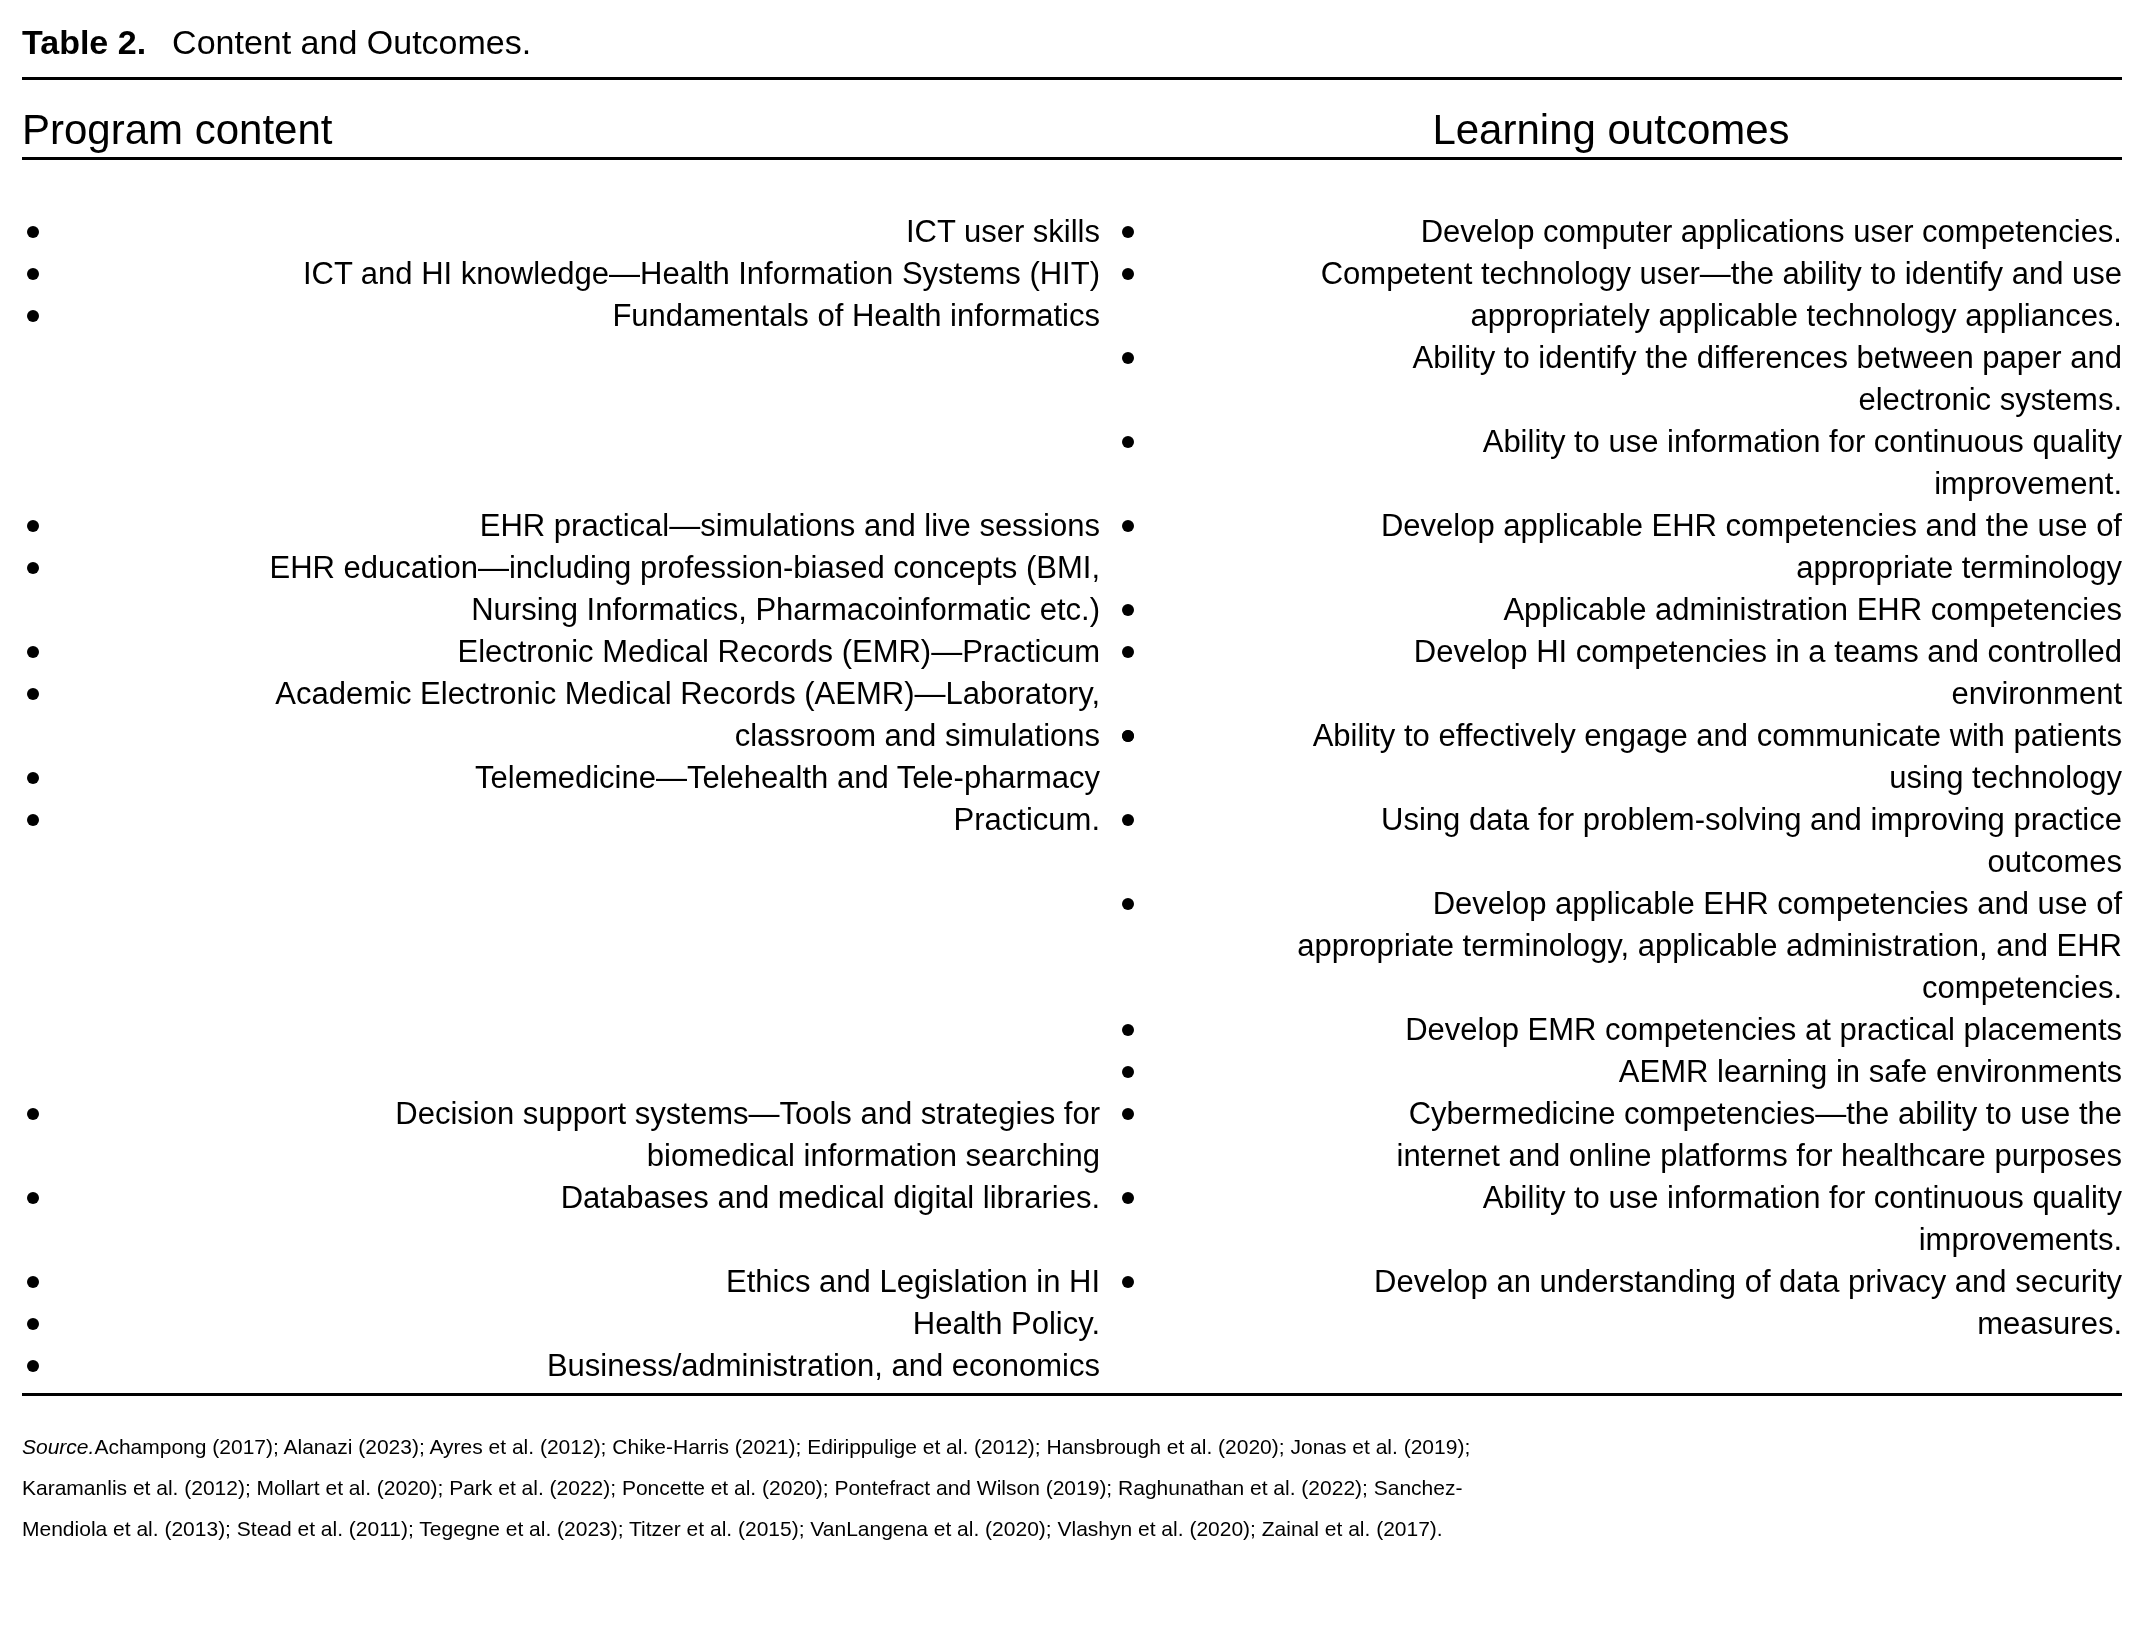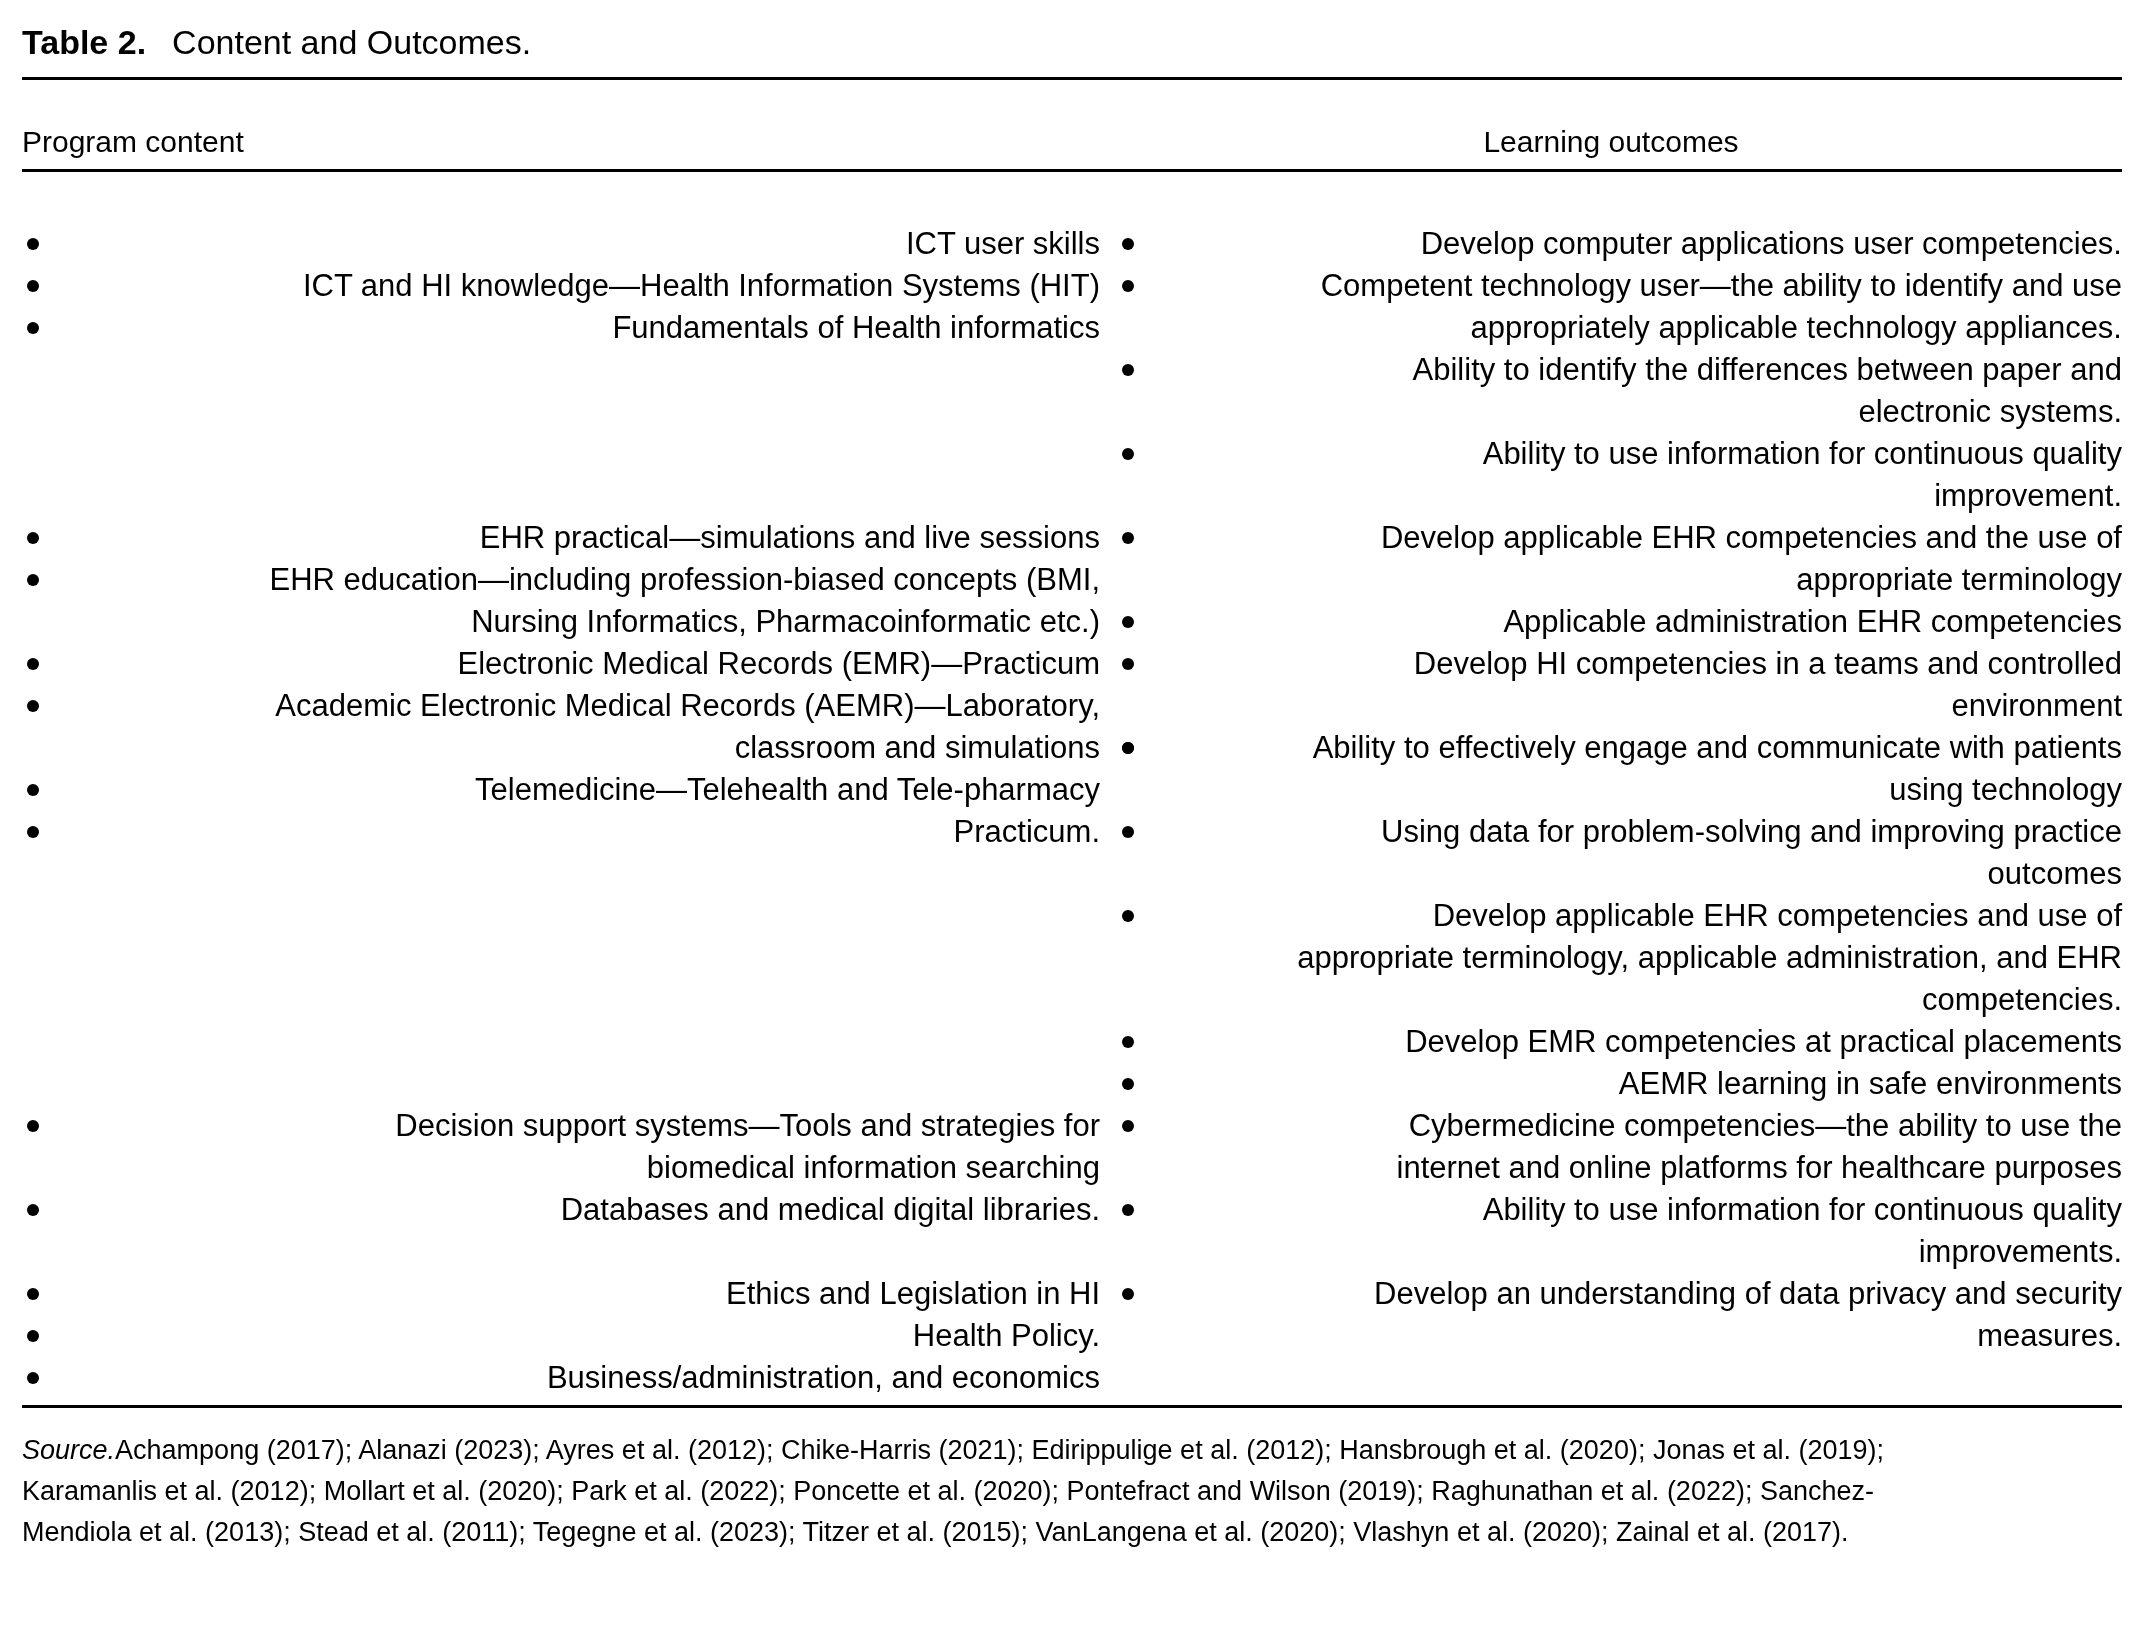--- a/index.html
+++ b/index.html
@@ -16,22 +16,22 @@
   .title .t-label{font-weight:bold;}
   .title .t-caption{margin-left:26px;font-weight:normal;}
 
   
   .rule{border:none;border-top:3px solid #000;margin:0;}
   .rule-top{margin-top:15px;}
 
   
   .head-row{
     display:grid;grid-template-columns:1078px 1fr;
-    padding-top:42px;height:47px;
-    font-size:30px;line-height:40px;
+    padding-top:30px;height:47px;
+    font-size:42px;line-height:40px;
   }
   .head-program{text-align:left;}
   .head-outcomes{text-align:center;}
 
   
   .body-grid{
     display:grid;grid-template-columns:1078px 1fr;
     grid-auto-rows:auto;
     padding-top:51px;padding-bottom:6px;text-align:right;
   }
@@ -42,22 +42,22 @@
   .col-right li{padding-left:90px;}
   .dot{
     position:absolute;top:15px;width:12px;height:12px;
     background:#000;border-radius:50%;display:block;
   }
   .col-left .dot{left:5px;}
   .col-right .dot{left:22px;}
 
   
   .source{
-    margin:22px 0 0 0;
-    font-size:27px;line-height:41px;
+    margin:30px 0 0 0;
+    font-size:21px;line-height:41px;
   }
   .source .src-label{font-style:italic;}
   .source .src-text{white-space:pre-line;}
 </style>
 </head>
 <body>
 
 <div class="page">
 
   <div class="title">

